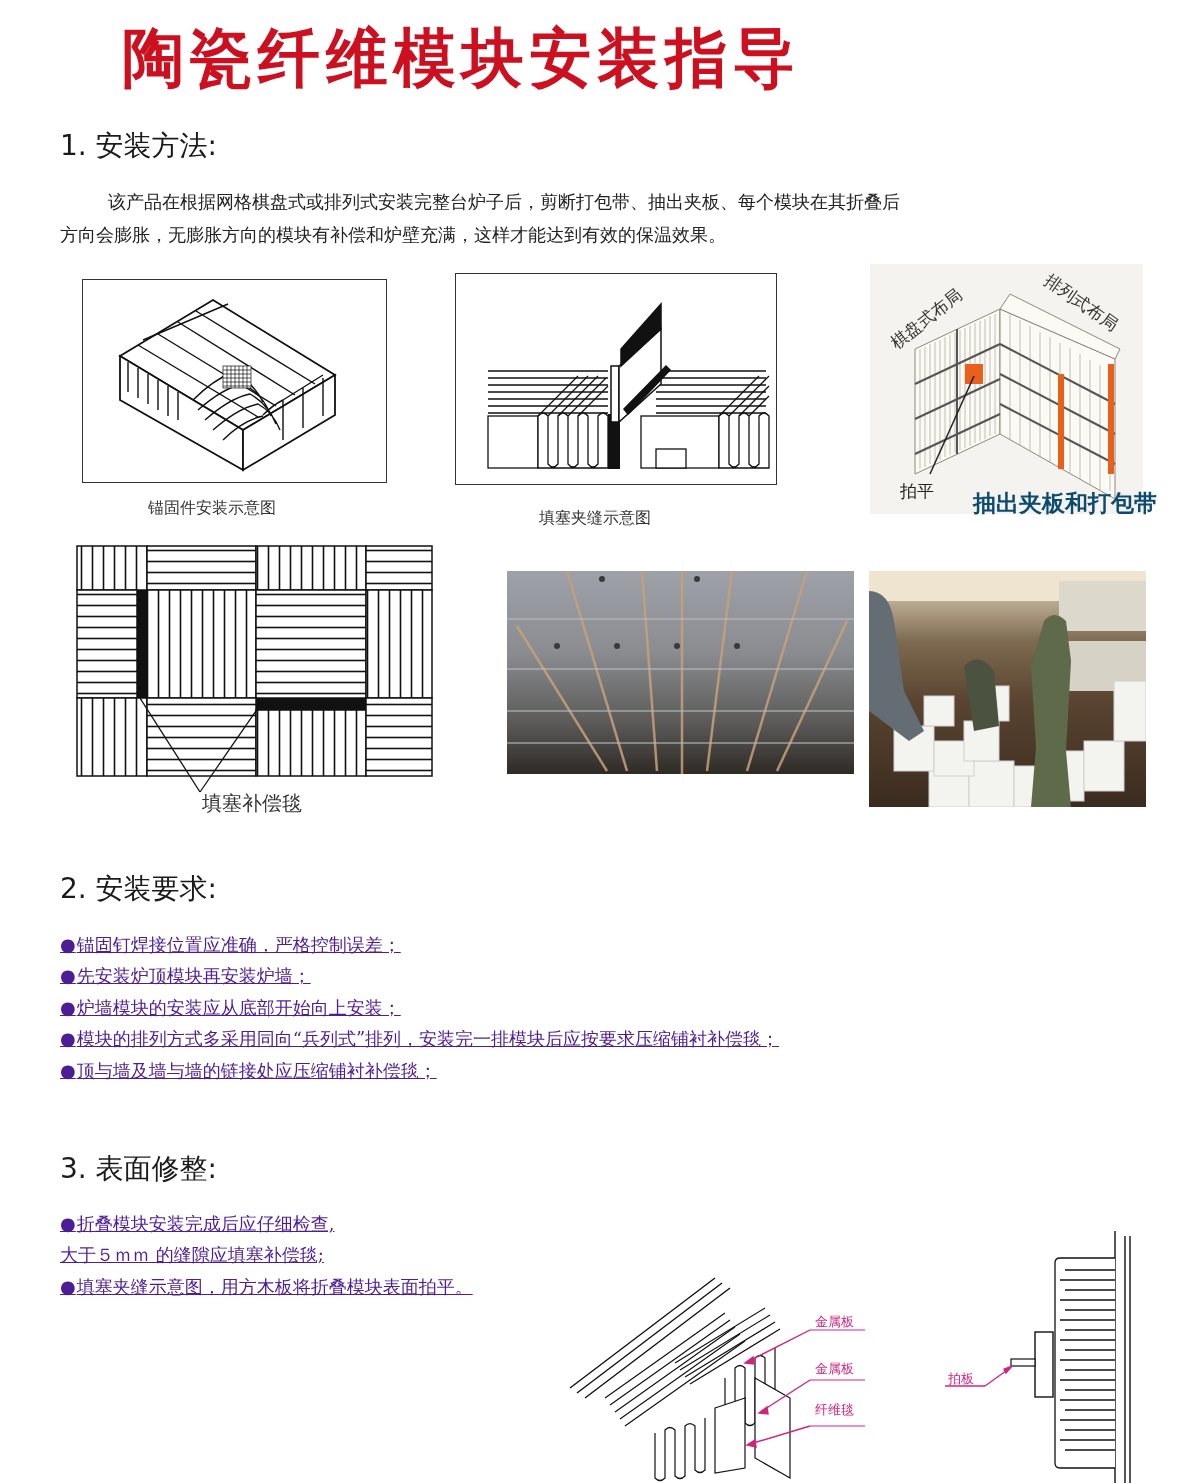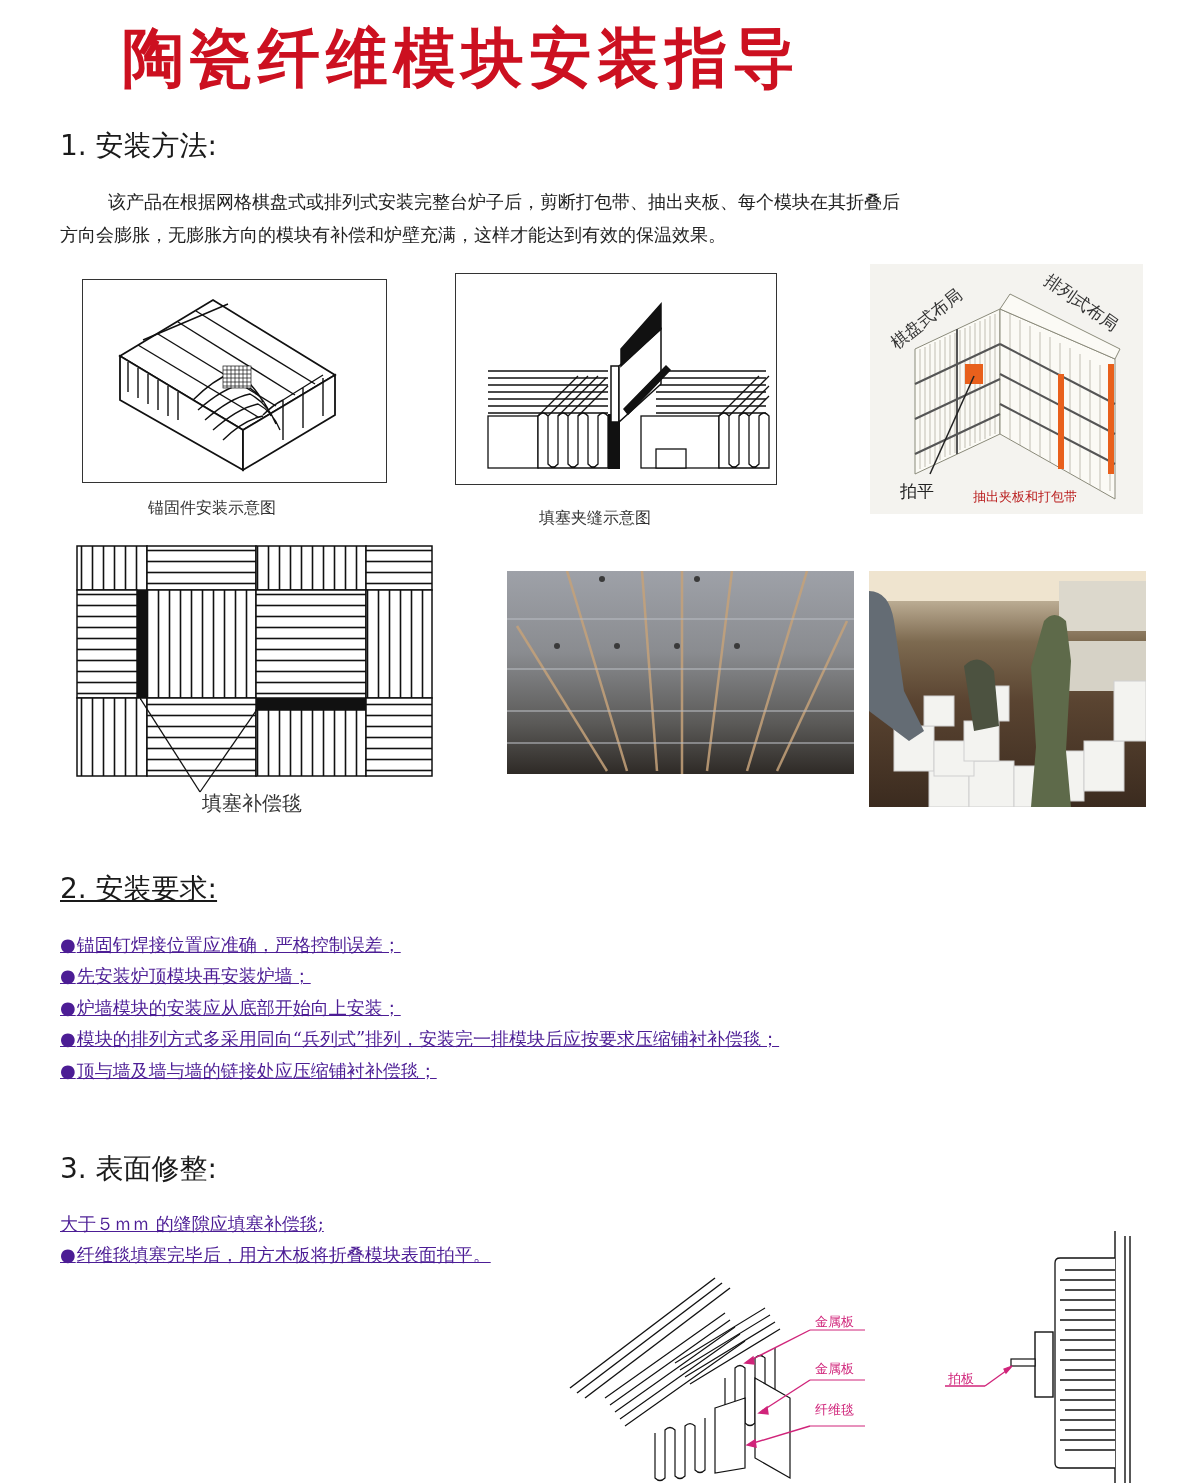--- a/index.html
+++ b/index.html
@@ -100,21 +100,21 @@
       <path d="M87,65 v125"></path>
     </g>
     <rect x="95" y="100" width="18" height="20" fill="#e8601c"></rect>
     <rect x="188" y="110" width="6" height="95" fill="#e8601c"></rect>
     <rect x="238" y="100" width="6" height="110" fill="#e8601c"></rect>
     <line x1="104" y1="112" x2="60" y2="210" stroke="#222" stroke-width="1.5"></line>
   </svg>
   <div class="abs" style="left:16px;top:30px;font-size:17px;color:#333;transform:rotate(-38deg);transform-origin:left top;white-space:nowrap;top:72px;">棋盘式布局</div>
   <div class="abs" style="left:183px;top:5px;font-size:17px;color:#333;transform:rotate(35deg);transform-origin:left top;white-space:nowrap;">排列式布局</div>
   <div class="abs" style="left:30px;top:216px;font-size:17px;color:#222;">拍平</div>
-  <div class="abs" style="left:103px;top:224px;font-size:13px;color:#b91c1c;white-space:nowrap;">抽出夹板和打包带</div>
+  <div class="abs" style="left:103px;top:224px;font-size:23px;color:#0c4a6e;white-space:nowrap;font-weight:bold;">抽出夹板和打包带</div>
 </div>
 
 <div class="abs" style="left:76px;top:545px;width:357px;height:232px;">
   <svg width="357" height="232" viewBox="0 0 357 232">
     <defs>
       <pattern id="vlines" width="11" height="10" patternUnits="userSpaceOnUse">
         <rect width="11" height="10" fill="#fff"></rect>
           <line x1="5.5" y1="0" x2="5.5" y2="10" stroke="#111" stroke-width="1.6"></line>
       </pattern>
       <pattern id="hlines" width="10" height="11" patternUnits="userSpaceOnUse">
@@ -191,33 +191,34 @@
       <rect x="180" y="180" width="35" height="50"></rect>
         <rect x="215" y="170" width="40" height="50"></rect>
         <rect x="245" y="110" width="32" height="60"></rect>
     </g>
     <path d="M175,50 q10,-12 22,0 l5,40 l-5,90 l5,56 h-40 l5,-60 l-5,-80 z" fill="#5e6a4a"></path>
     <path d="M0,20 q20,0 25,30 l10,70 l20,40 l-15,10 l-40,-30 z" fill="#646c74"></path>
     <path d="M95,95 q15,-15 30,5 l5,55 l-25,5 z" fill="#4c5240"></path>
   </svg>
 </div>
 
-<div class="abs h2" style="left:60px;top:871px;text-decoration:underline;">2. 安装要求:</div>
+<div class="abs h2" style="left:60px;top:871px;">2. 安装要求:</div>
 <ul class="abs bullet-list" style="left:60px;top:929px;">
   <li><span class="dot">●</span><span>锚固钉焊接位置应准确，严格控制误差；</span></li>
   <li><span class="dot">●</span><span>先安装炉顶模块再安装炉墙；</span></li>
   <li><span class="dot">●</span><span>炉墙模块的安装应从底部开始向上安装；</span></li>
   <li><span class="dot">●</span><span>模块的排列方式多采用同向“兵列式”排列，安装完一排模块后应按要求压缩铺衬补偿毯；</span></li>
   <li><span class="dot">●</span><span>顶与墙及墙与墙的链接处应压缩铺衬补偿毯；</span></li>
 </ul>
 
 <div class="abs h2" style="left:60px;top:1151px;">3. 表面修整:</div>
 <ul class="abs bullet-list" style="left:60px;top:1208px;">
+  <li><span class="dot">●</span><span>折叠模块安装完成后应仔细检查,</span></li>
   <li><span>大于５ｍｍ 的缝隙应填塞补偿毯;</span></li>
-  <li><span class="dot">●</span><span>纤维毯填塞完毕后，用方木板将折叠模块表面拍平。</span></li>
+  <li><span class="dot">●</span><span>填塞夹缝示意图，用方木板将折叠模块表面拍平。</span></li>
 </ul>
 
 <svg class="abs" style="left:565px;top:1258px;" width="300" height="225" viewBox="0 0 300 225">
   <g stroke="#111" stroke-width="1.4" fill="none">
     <line x1="5" y1="130" x2="150" y2="20"></line>
     <line x1="12" y1="135" x2="157" y2="25"></line>
     <line x1="20" y1="140" x2="165" y2="30"></line>
   </g>
   <g stroke="#111" stroke-width="1.2" fill="#fff">
     <path d="M40,140 L160,55 M45,147 L165,62 M50,154 L170,69 M55,161 L175,76 M60,168 L180,83"></path>

